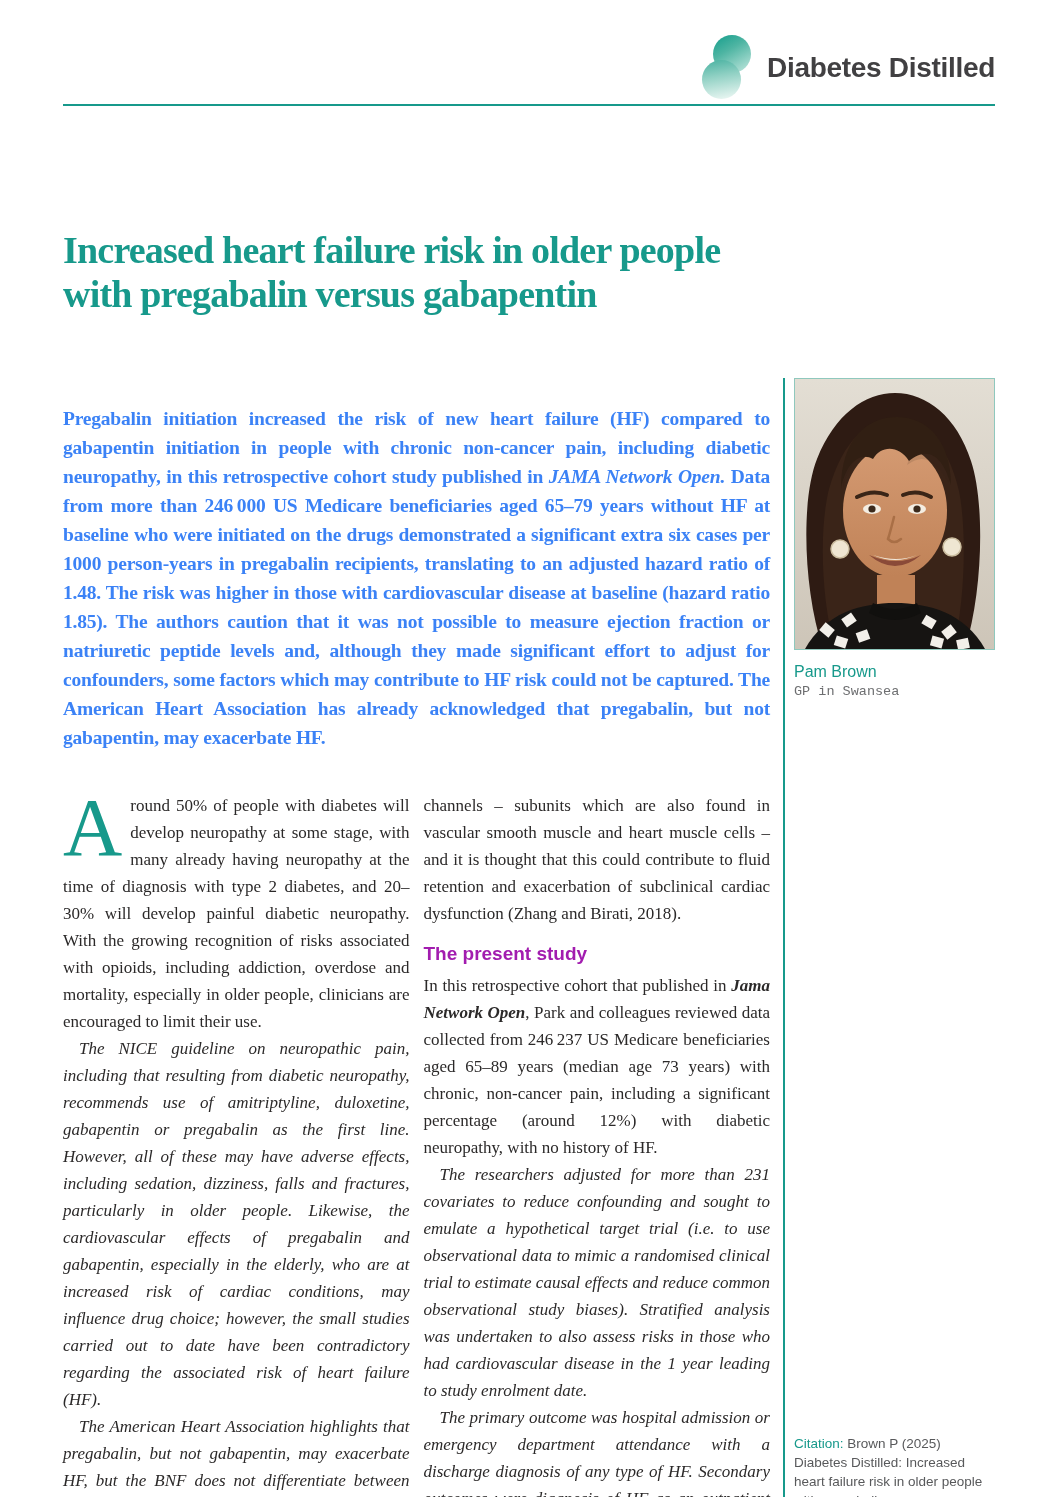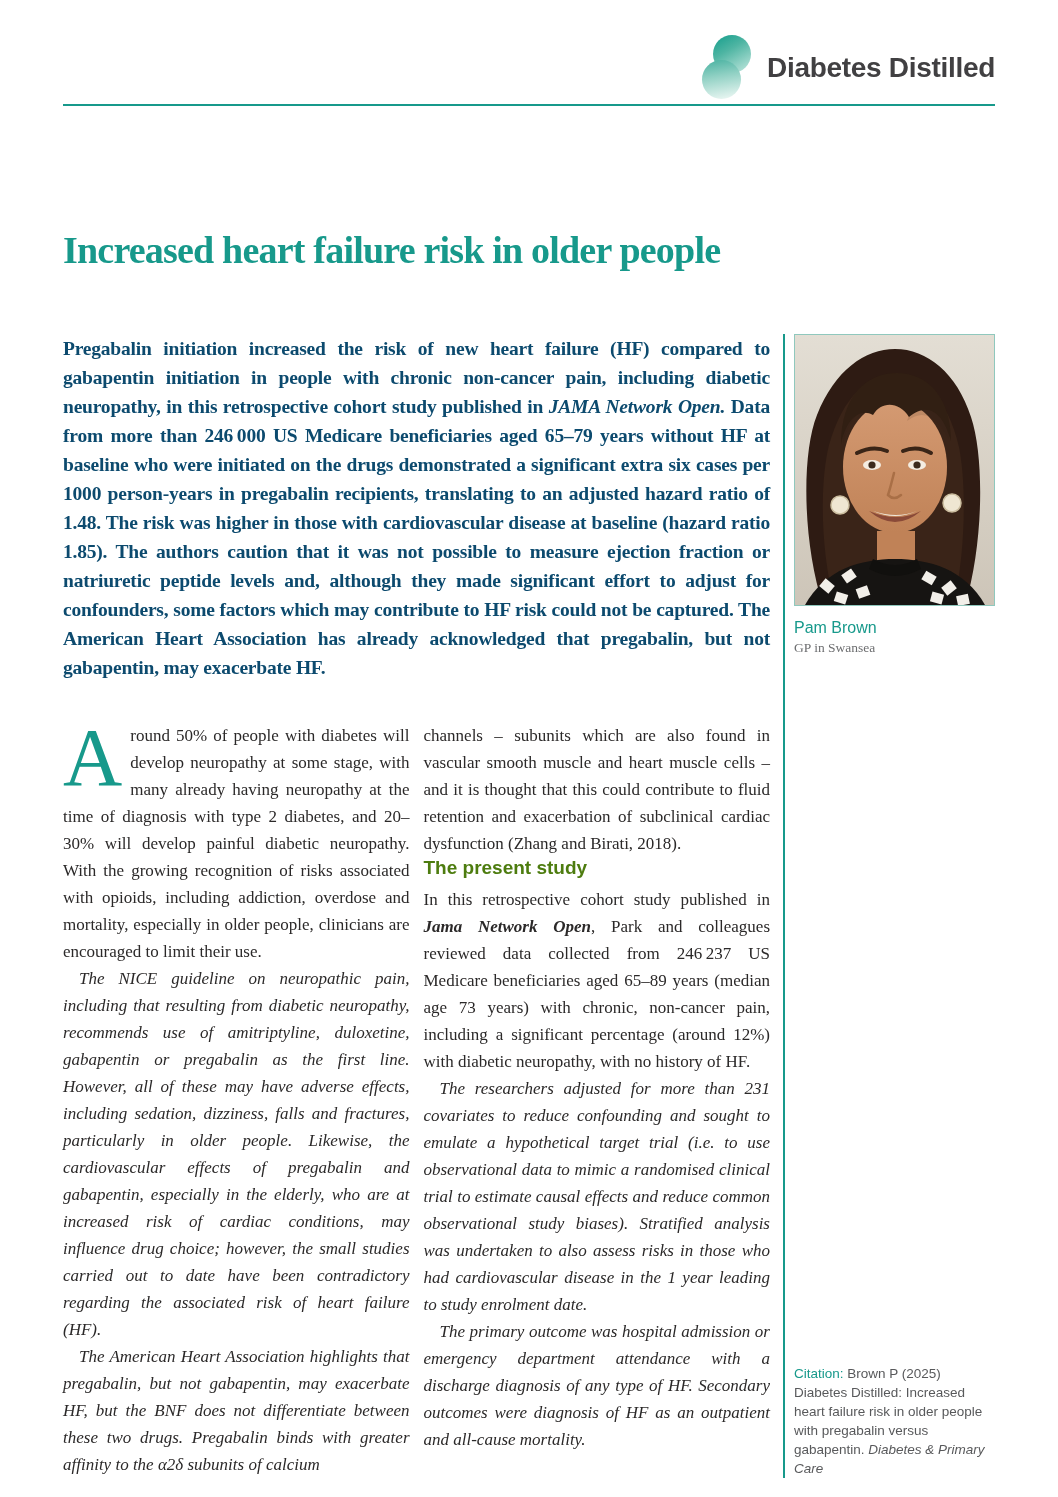--- a/index.html
+++ b/index.html
@@ -61,22 +61,23 @@
     width: 225px; margin-left: 0;
     border-left: 2px solid #17998b;
     margin-left: 13px; padding-left: 9px;
     display: flex; flex-direction: column;
   }
   
   .intro {
     font-weight: bold;
     font-size: 19.5px; line-height: 29px;
     text-align: justify;
-    color: #0c4a6e;
+    color: #3b82f6;
     letter-spacing: -0.2px;
+    margin-top: 26px;
   }
   .intro em { font-style: italic; }
   
   .columns { display: flex; gap: 14px; margin-top: 40px; }
   .col { width: 346.5px; }
   .col p {
     font-size: 17px; line-height: 27px;
     text-align: justify;
     color: #2b2929;
   }
@@ -84,37 +85,37 @@
   .dropcap {
     float: left;
     color: #17998b;
     font-size: 82px; line-height: 64px;
     padding-right: 8px; padding-top: 4px;
     font-family: "Liberation Serif", "DejaVu Serif", serif;
   }
   .section-heading {
     font-family: "Liberation Sans", sans-serif;
     font-weight: bold; font-size: 19px;
-    color: #4d7c0f;
-    margin-top: 0; margin-bottom: 7px;
+    color: #a21caf;
+    margin-top: 16px; margin-bottom: 7px;
   }
   .col p em { font-style: italic; font-weight: bold; }
   
   .photo-frame {
     width: 201px; height: 272px;
     border: 1px solid #8fc8bd;
     overflow: hidden;
   }
   .author-name {
     font-family: "Liberation Sans", sans-serif;
     color: #17998b; font-size: 16px; font-weight: normal;
     margin-top: 13px;
   }
   .author-role {
-    font-family: Liberation Serif, serif;
+    font-family: Liberation Mono, monospace;
     color: #6d6e70; font-size: 13.5px;
     margin-top: 3px;
   }
   .citation {
     margin-top: auto;
     font-family: "Liberation Sans", sans-serif;
     font-size: 13.5px; line-height: 19px;
     color: #58595b;
     width: 200px;
   }
@@ -133,37 +134,38 @@
         <div class="logo-circle-bottom"></div>
       </div>
       <div class="logo-text">Diabetes Distilled</div>
     </div>
   </div>
 
   <hr class="rule">
 
   <h1 class="title">
     <span>Increased heart failure risk in older people</span>
+    <span>with pregabalin versus gabapentin</span>
   </h1>
 
   <div class="main">
 
     <div class="left-zone">
       <p class="intro"><span>Pregabalin initiation increased the risk of new heart failure (HF) compared to gabapentin initiation in people with chronic non-cancer pain, including diabetic neuropathy, in this retrospective cohort study published in </span><em>JAMA Network Open.</em><span> Data from more than 246 000 US Medicare beneficiaries aged 65–79 years without HF at baseline who were initiated on the drugs demonstrated a significant extra six cases per 1000 person-years in pregabalin recipients, translating to an adjusted hazard ratio of 1.48. The risk was higher in those with cardiovascular disease at baseline (hazard ratio 1.85). The authors caution that it was not possible to measure ejection fraction or natriuretic peptide levels and, although they made significant effort to adjust for confounders, some factors which may contribute to HF risk could not be captured. The American Heart Association has already acknowledged that pregabalin, but not gabapentin, may exacerbate HF.</span></p>
 
       <div class="columns">
         <div class="col">
           <p><span class="dropcap">A</span><span>round 50% of people with diabetes will develop neuropathy at some stage, with many already having neuropathy at the time of diagnosis with type 2 diabetes, and 20–30% will develop painful diabetic neuropathy. With the growing recognition of risks associated with opioids, including addiction, overdose and mortality, especially in older people, clinicians are encouraged to limit their use.</span></p>
           <p class="indent">The NICE guideline on neuropathic pain, including that resulting from diabetic neuropathy, recommends use of amitriptyline, duloxetine, gabapentin or pregabalin as the first line. However, all of these may have adverse effects, including sedation, dizziness, falls and fractures, particularly in older people. Likewise, the cardiovascular effects of pregabalin and gabapentin, especially in the elderly, who are at increased risk of cardiac conditions, may influence drug choice; however, the small studies carried out to date have been contradictory regarding the associated risk of heart failure (HF).</p>
           <p class="indent">The American Heart Association highlights that pregabalin, but not gabapentin, may exacerbate HF, but the BNF does not differentiate between these two drugs. Pregabalin binds with greater affinity to the α2δ subunits of calcium</p>
         </div>
         <div class="col">
           <p>channels – subunits which are also found in vascular smooth muscle and heart muscle cells – and it is thought that this could contribute to fluid retention and exacerbation of subclinical cardiac dysfunction (Zhang and Birati, 2018).</p>
           <h2 class="section-heading">The present study</h2>
-          <p><span>In this retrospective cohort study published in </span><em>Jama Network Open</em><span>, Park and colleagues reviewed data collected from 246 237 US Medicare beneficiaries aged 65–89 years (median age 73 years) with chronic, non-cancer pain, including a significant percentage (around 12%) with diabetic neuropathy, with no history of HF.</span></p>
+          <p><span>In this retrospective cohort that published in </span><em>Jama Network Open</em><span>, Park and colleagues reviewed data collected from 246 237 US Medicare beneficiaries aged 65–89 years (median age 73 years) with chronic, non-cancer pain, including a significant percentage (around 12%) with diabetic neuropathy, with no history of HF.</span></p>
           <p class="indent">The researchers adjusted for more than 231 covariates to reduce confounding and sought to emulate a hypothetical target trial (i.e. to use observational data to mimic a randomised clinical trial to estimate causal effects and reduce common observational study biases). Stratified analysis was undertaken to also assess risks in those who had cardiovascular disease in the 1 year leading to study enrolment date.</p>
           <p class="indent">The primary outcome was hospital admission or emergency department attendance with a discharge diagnosis of any type of HF. Secondary outcomes were diagnosis of HF as an outpatient and all-cause mortality.</p>
         </div>
       </div>
     </div>
 
     <aside class="sidebar">
       <div class="photo-frame">
         <svg width="199" height="270" viewBox="0 0 199 270">
           <defs>

